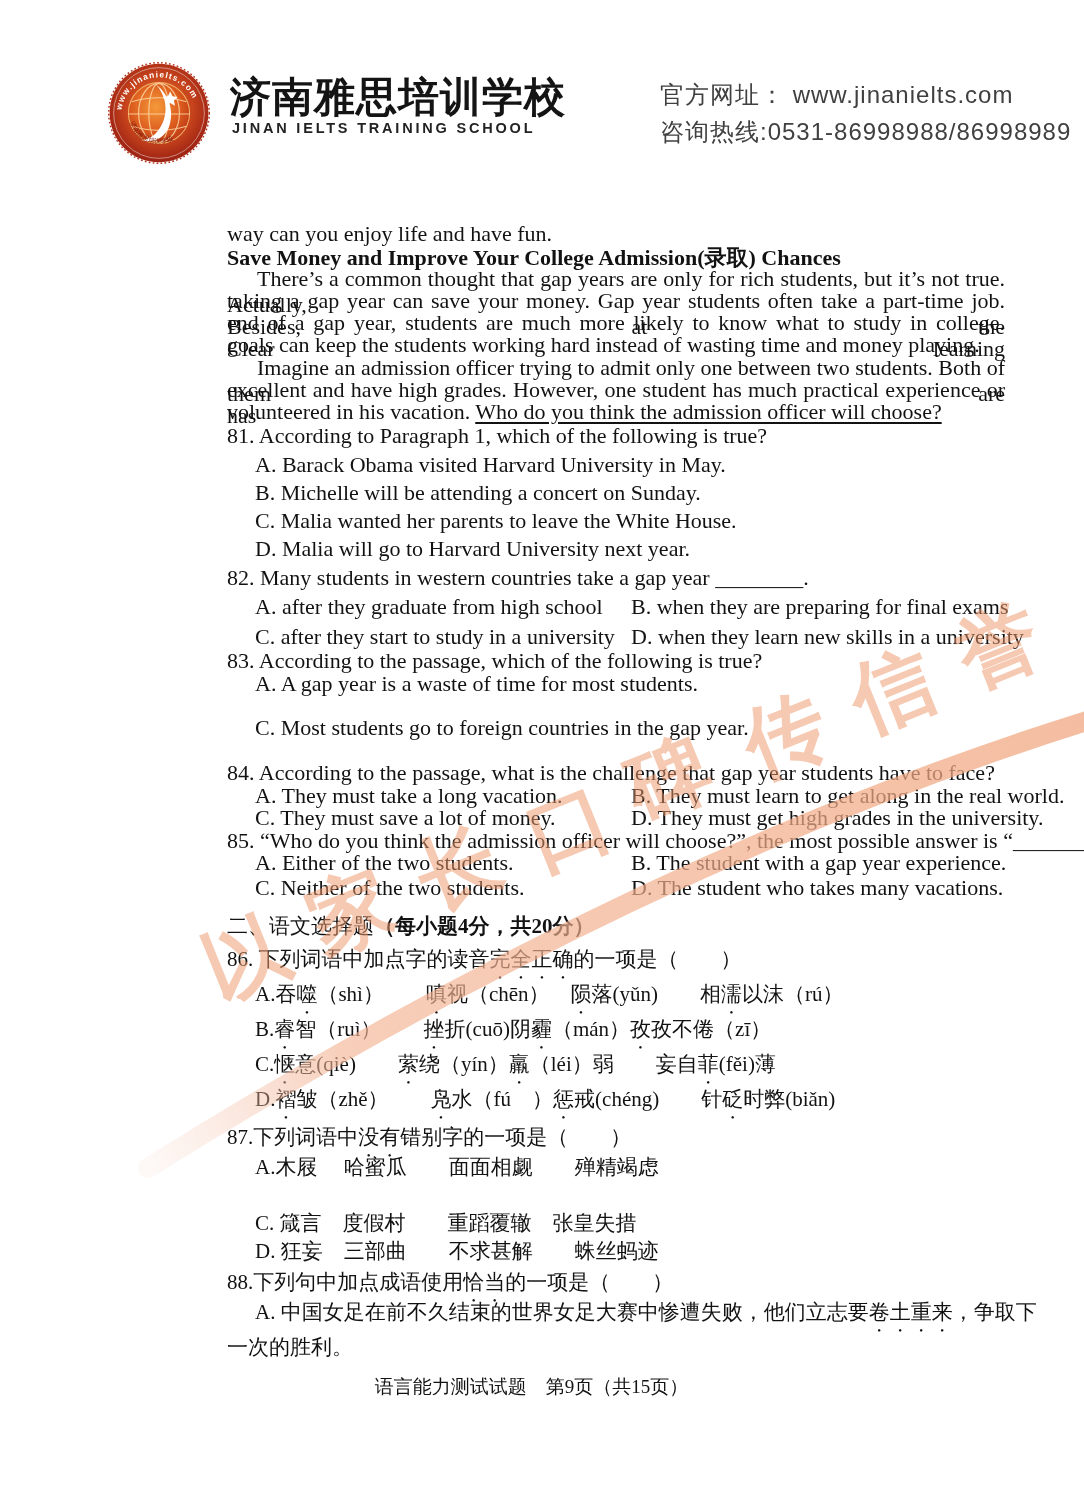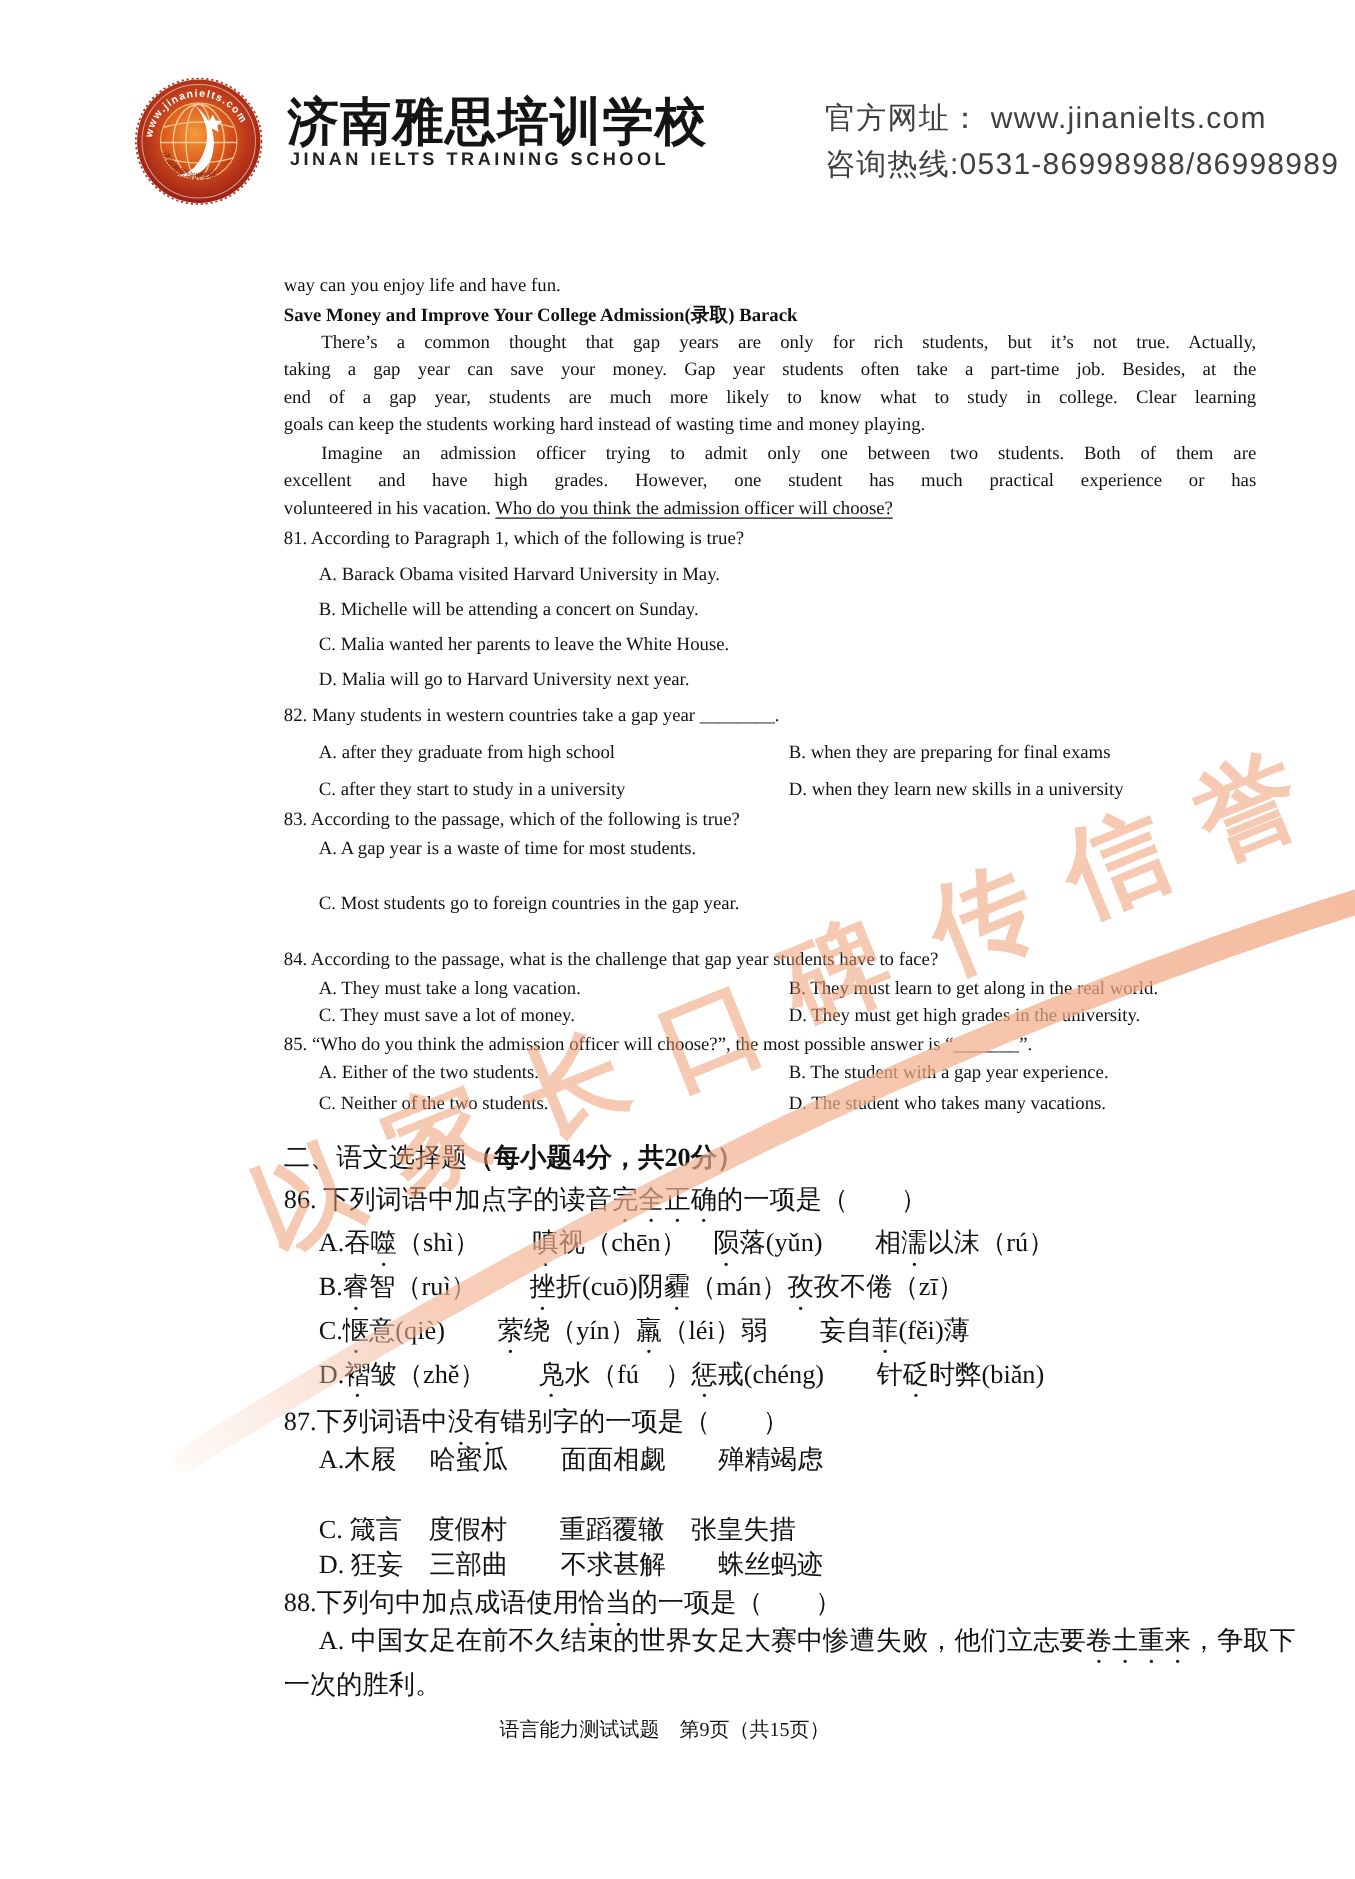--- a/index.html
+++ b/index.html
@@ -13,32 +13,32 @@
             font-weight:700;font-size:14.5px;letter-spacing:2.8px;color:#222;white-space:nowrap;}
   .contact{position:absolute;left:660px;top:76px;font-family:"Liberation Sans","DejaVu Sans",sans-serif;
            font-size:24px;color:#404040;letter-spacing:1px;line-height:37px;white-space:nowrap;}
   
   .watermark{position:absolute;inset:0;pointer-events:none;z-index:6;}
   .wm-char{position:absolute;font-size:82px;font-weight:700;color:rgba(238,152,108,0.52);
            transform:rotate(-22deg);font-family:"Liberation Serif",serif;line-height:1;}
   .wm-svg{position:absolute;left:0;top:0;width:1084px;height:1503px;}
   
   .ln{position:absolute;left:227px;width:778px;white-space:nowrap;z-index:2;}
-  .en{font-size:15px;}
+  .en{font-size:22px;}
   .cn{font-size:21px;}
   .bold{font-weight:bold;}
   .jst{white-space:normal;text-align:justify;text-align-last:justify;}
   .ind{text-indent:30px;}
   .opt{padding-left:28px;}
   .ca{position:absolute;left:28px;white-space:nowrap;}
   .cb{position:absolute;left:404px;white-space:nowrap;text-align:center;}
   .dt{-webkit-text-emphasis:filled dot;-webkit-text-emphasis-position:under right;
       text-emphasis:filled dot;text-emphasis-position:under right;}
   u{text-underline-offset:3px;margin-top:44px;}
-  .footer{position:absolute;left:0;top:1374px;width:1063px;text-align:center;font-size:16px;z-index:2;}
+  .footer{position:absolute;left:0;top:1374px;width:1063px;text-align:center;font-size:19px;z-index:2;}
 </style>
 </head>
 <body>
 
 <div class="page">
 
   <svg class="seal" viewBox="0 0 100 100">
     <defs>
       <radialGradient id="gR" cx="50%" cy="45%" r="62%">
         <stop offset="0%" stop-color="#e8712a"></stop>
@@ -98,21 +98,21 @@
     <span class="wm-char" style="left:310px;top:872px">家</span>
     <span class="wm-char" style="left:418px;top:828px">长</span>
     <span class="wm-char" style="left:528px;top:788px">口</span>
     <span class="wm-char" style="left:628px;top:738px">碑</span>
     <span class="wm-char" style="left:745px;top:695px">传</span>
     <span class="wm-char" style="left:852px;top:650px">信</span>
     <span class="wm-char" style="left:958px;top:606px">誉</span>
   </div>
 
   <div class="ln en" style="top:221px">way can you enjoy life and have fun.</div>
-  <div class="ln en bold" style="top:243px">Save Money and Improve Your College Admission(录取) Barack</div>
+  <div class="ln en bold" style="top:243px">Save Money and Improve Your College Admission(录取) Chances</div>
 
   <div class="ln en jst ind" style="top:266px">There’s a common thought that gap years are only for rich students, but it’s not true. Actually,</div>
   <div class="ln en jst" style="top:288px">taking a gap year can save your money. Gap year students often take a part-time job. Besides, at the</div>
   <div class="ln en jst" style="top:310px">end of a gap year, students are much more likely to know what to study in college. Clear learning</div>
   <div class="ln en" style="top:332px">goals can keep the students working hard instead of wasting time and money playing.</div>
 
   <div class="ln en jst ind" style="top:355px">Imagine an admission officer trying to admit only one between two students. Both of them are</div>
   <div class="ln en jst" style="top:377px">excellent and have high grades. However, one student has much practical experience or has</div>
   <div class="ln en" style="top:399px">volunteered in his vacation. <u>Who do you think the admission officer will choose?</u></div>
 

